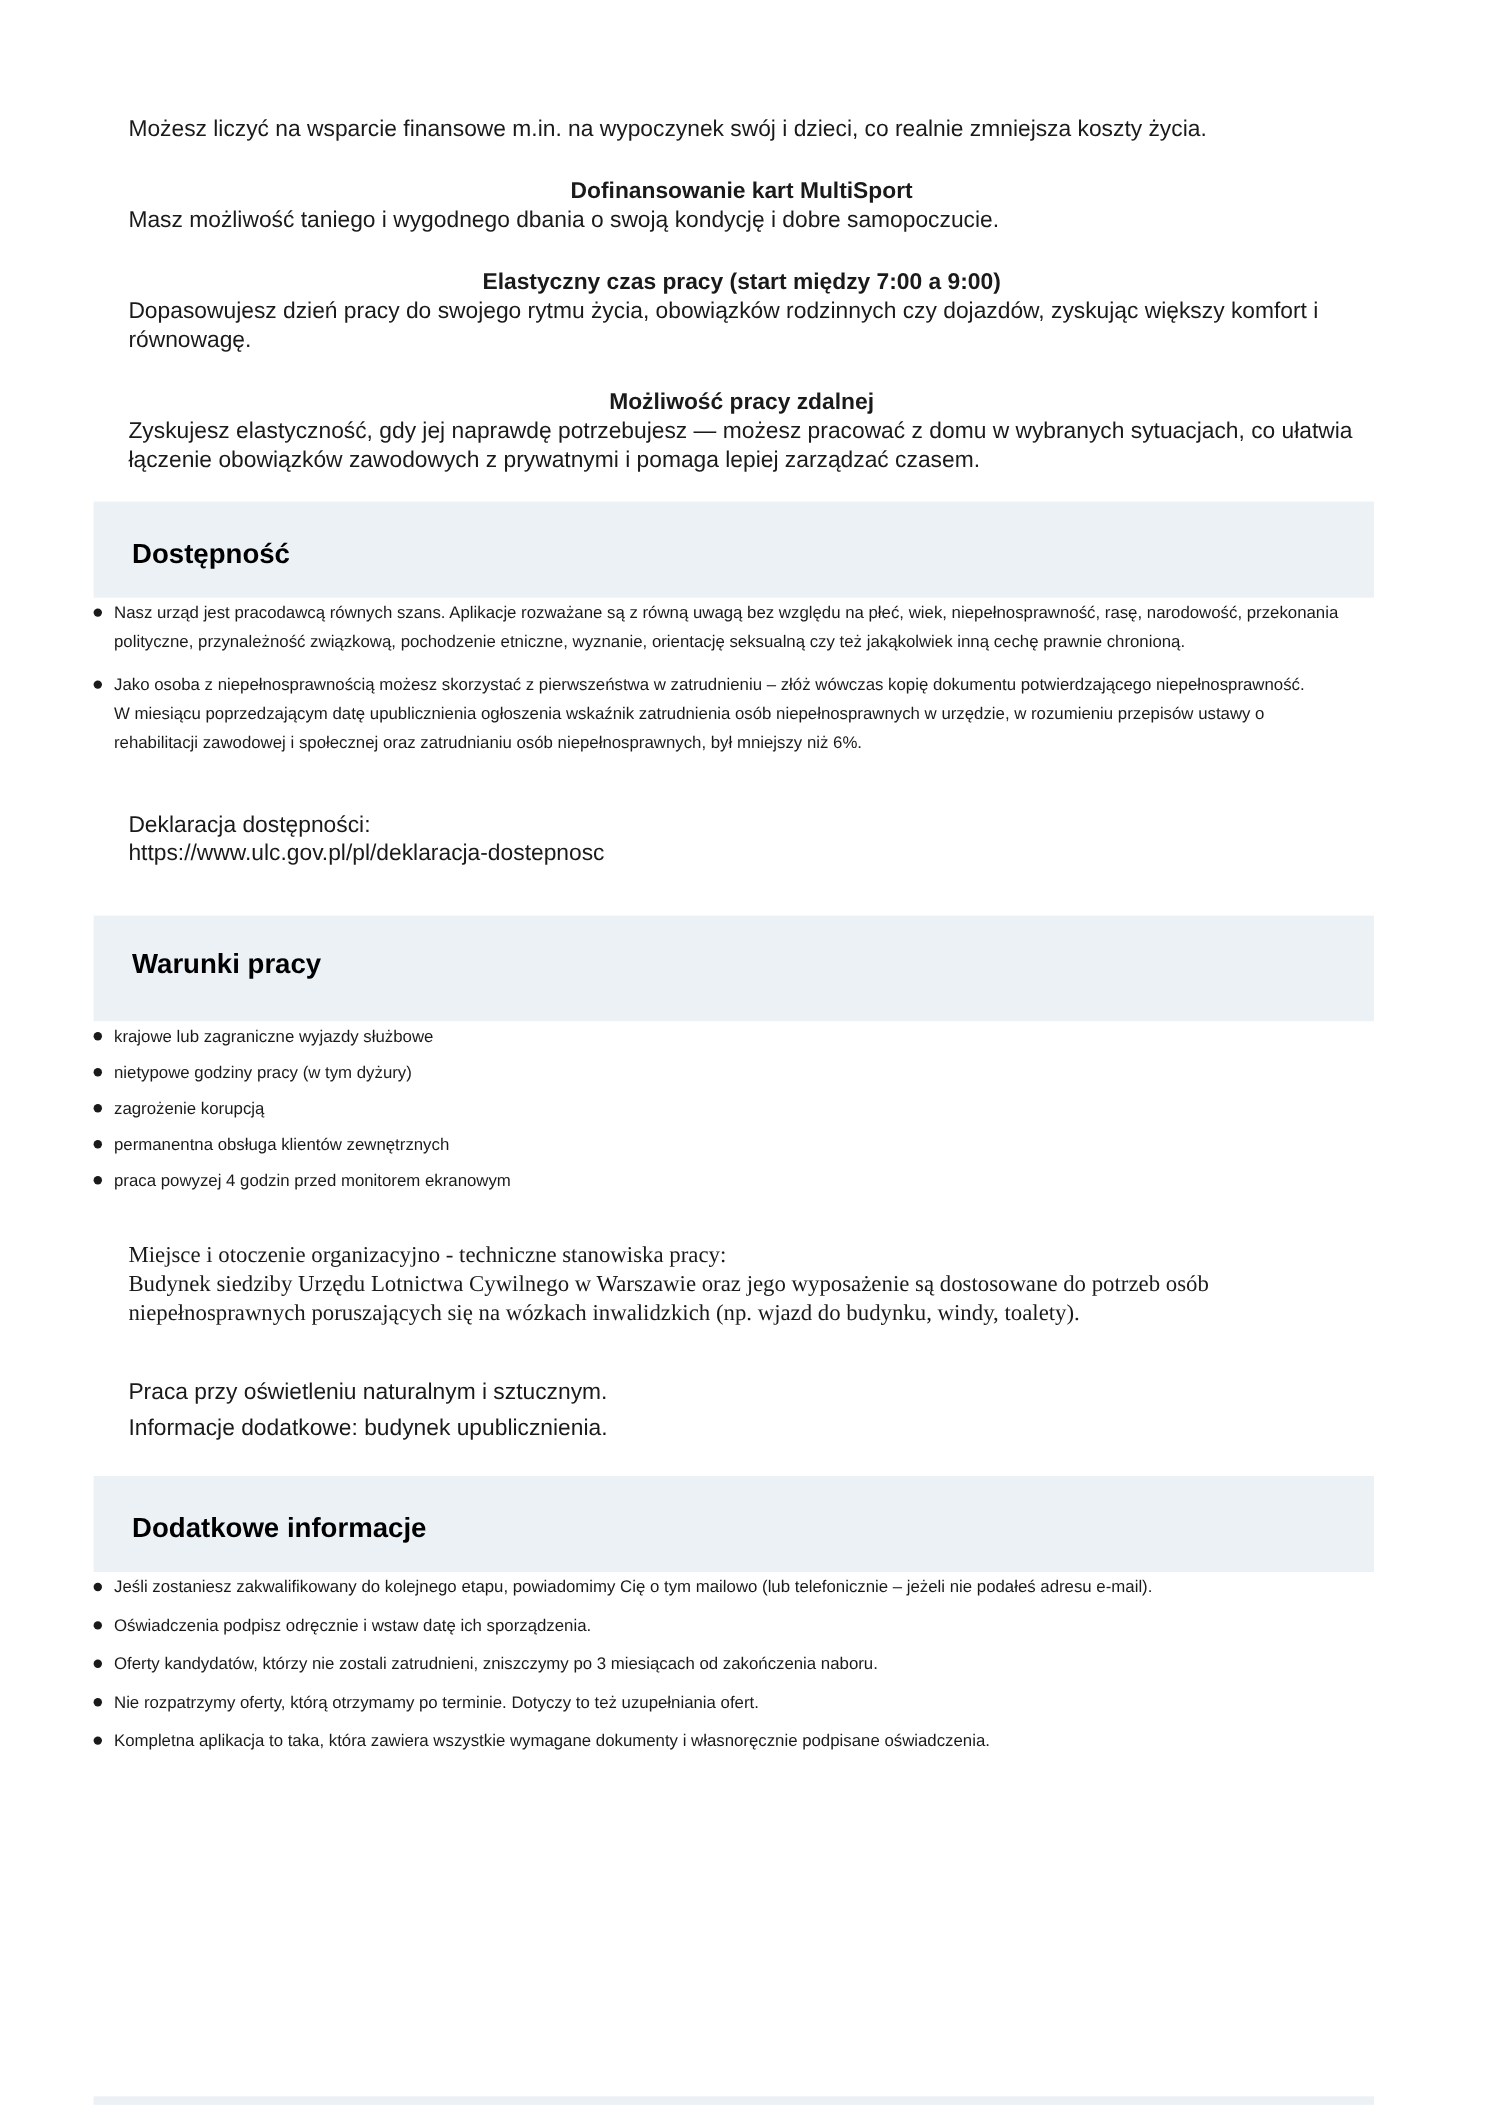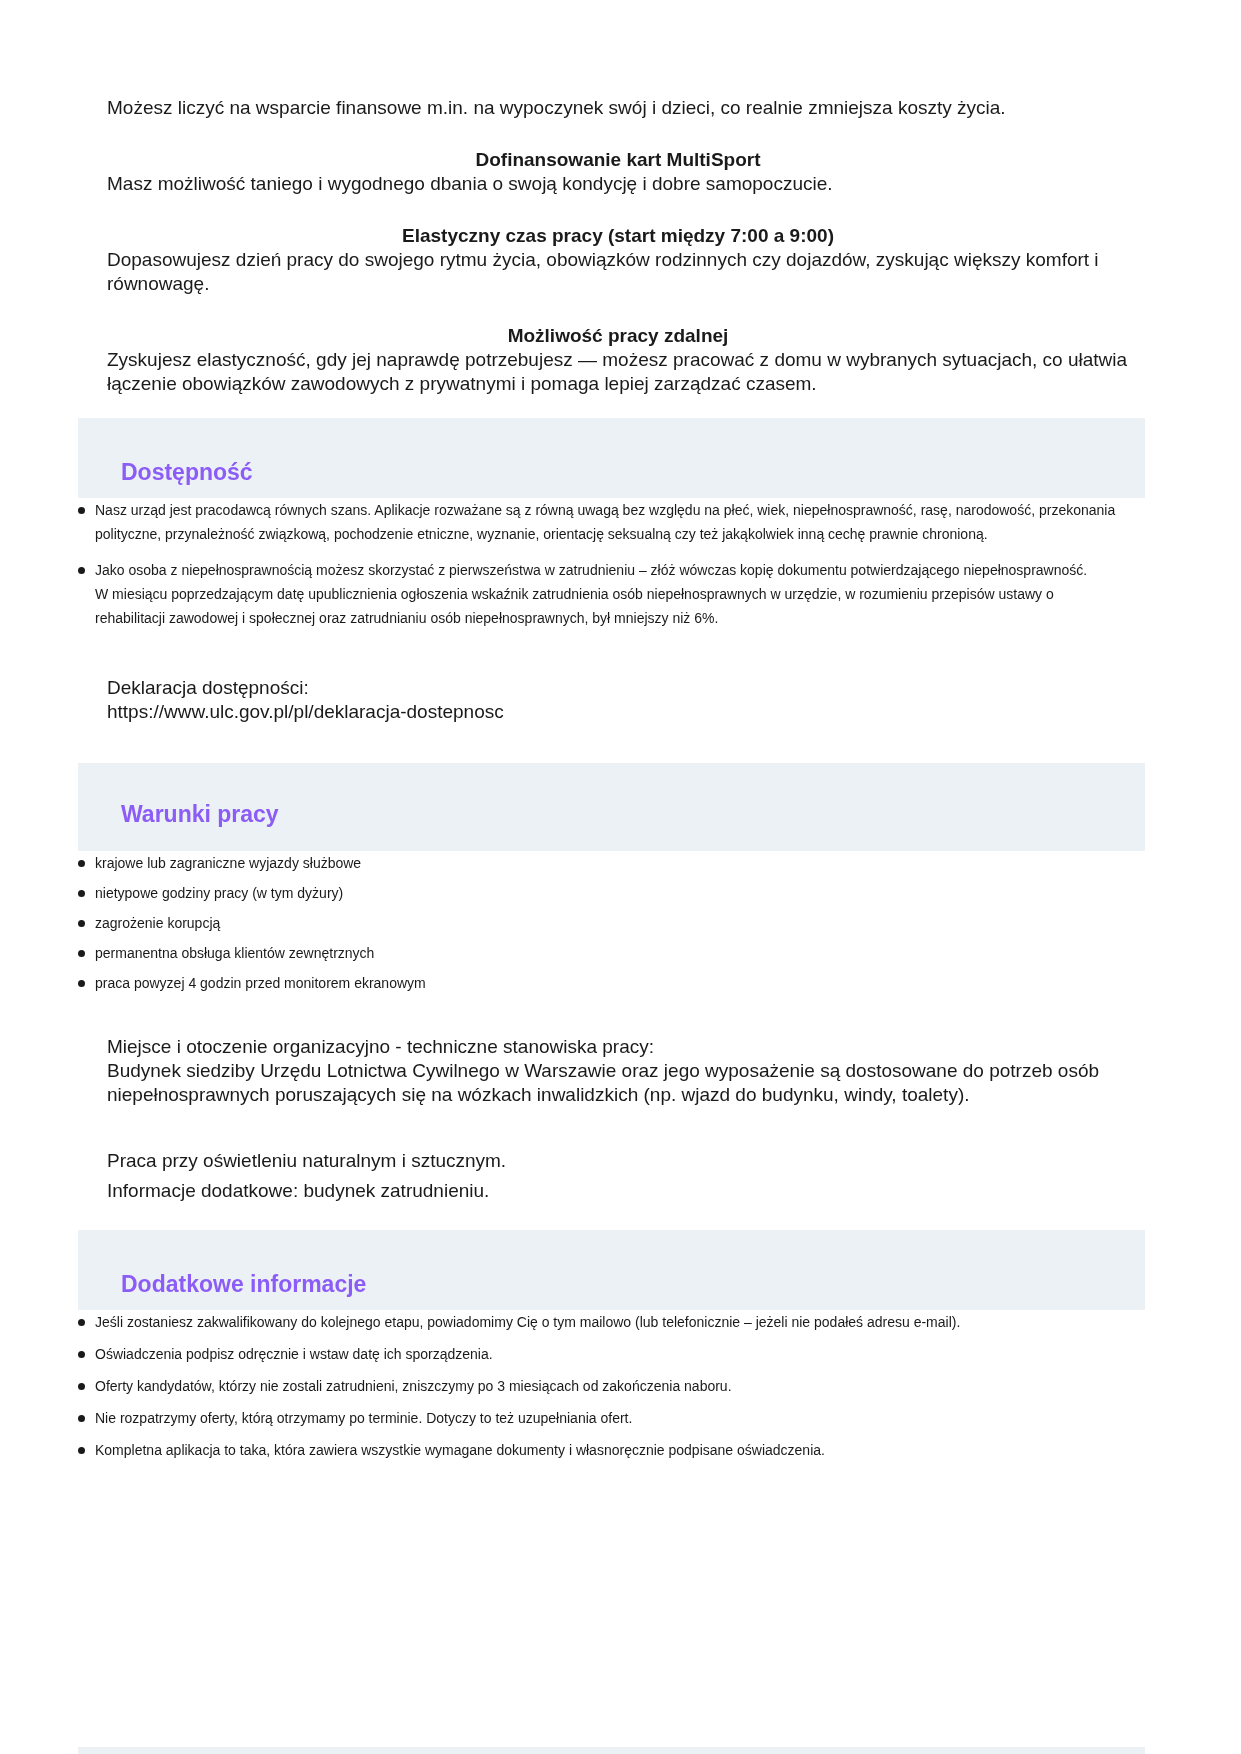--- a/index.html
+++ b/index.html
@@ -34,25 +34,25 @@
   .section-band {
     width: 100%;
     background: #ecf1f6;
     height: 80px;
     padding: 25px 0 0 29px;
   }
   .band-1 { margin-top: 22px; }
   .band-2 { margin-top: 39px; height: 88px; padding-top: 22px; }
   .band-3 { margin-top: 27px; }
   .section-title {
-    margin: 14px;
+    margin: 3px;
     font-size: 23px;
     line-height: 30px;
     font-weight: bold;
-    color: #8b5cf6;
+    color: #000000;
   }
   ul.bullets {
     list-style: none;
     margin: 0;
     padding: 0;
   }
   ul.bullets li {
     position: relative;
     padding-left: 17px;
     font-size: 14px;
@@ -70,21 +70,21 @@
     background: #1a1a1a;
   }
   .list-1 { margin-left: 12px; margin-top: 30px; }
   .list-1 li + li { margin-top: 12px; }
   .list-2 { margin-left: 12px; margin-top: 34px; }
   .list-2 li + li { margin-top: 6px; }
   .list-3 { margin-left: 27px; margin-top: 35px; }
   .list-3 li + li { margin-top: 8px; }
   .multi-line p { margin: 0; }
   .declaration { margin-top: 46px; }
-  .place-block { margin-top: 40px; }
+  .place-block { margin-top: 40px; font-family: Liberation Serif, serif; }
   .light-block { margin-top: 42px; }
   .light-block p + p { margin-top: 6px; }
   .bottom-band-cutoff {
     position: absolute;
     left: 78px;
     bottom: 0;
     width: 1067px;
     height: 7px;
     background: #ecf1f6;
   }
@@ -140,21 +140,21 @@
     <li>praca powyzej 4 godzin przed monitorem ekranowym</li>
   </ul>
 
   <div class="indent place-block">
     <p class="txt">Miejsce i otoczenie organizacyjno - techniczne stanowiska pracy:</p>
     <p class="txt">Budynek siedziby Urzędu Lotnictwa Cywilnego w Warszawie oraz jego wyposażenie są dostosowane do potrzeb osób niepełnosprawnych poruszających się na wózkach inwalidzkich (np. wjazd do budynku, windy, toalety).</p>
   </div>
 
   <div class="indent light-block">
     <p class="txt">Praca przy oświetleniu naturalnym i sztucznym.</p>
-    <p class="txt">Informacje dodatkowe: budynek zatrudnieniu.</p>
+    <p class="txt">Informacje dodatkowe: budynek upublicznienia.</p>
   </div>
 
   <div class="section-band band-3">
     <h2 class="section-title">Dodatkowe informacje</h2>
   </div>
 
   <ul class="bullets list-3">
     <li>Jeśli zostaniesz zakwalifikowany do kolejnego etapu, powiadomimy Cię o tym mailowo (lub telefonicznie – jeżeli nie podałeś adresu e-mail).</li>
     <li>Oświadczenia podpisz odręcznie i wstaw datę ich sporządzenia.</li>
     <li>Oferty kandydatów, którzy nie zostali zatrudnieni, zniszczymy po 3 miesiącach od zakończenia naboru.</li>

